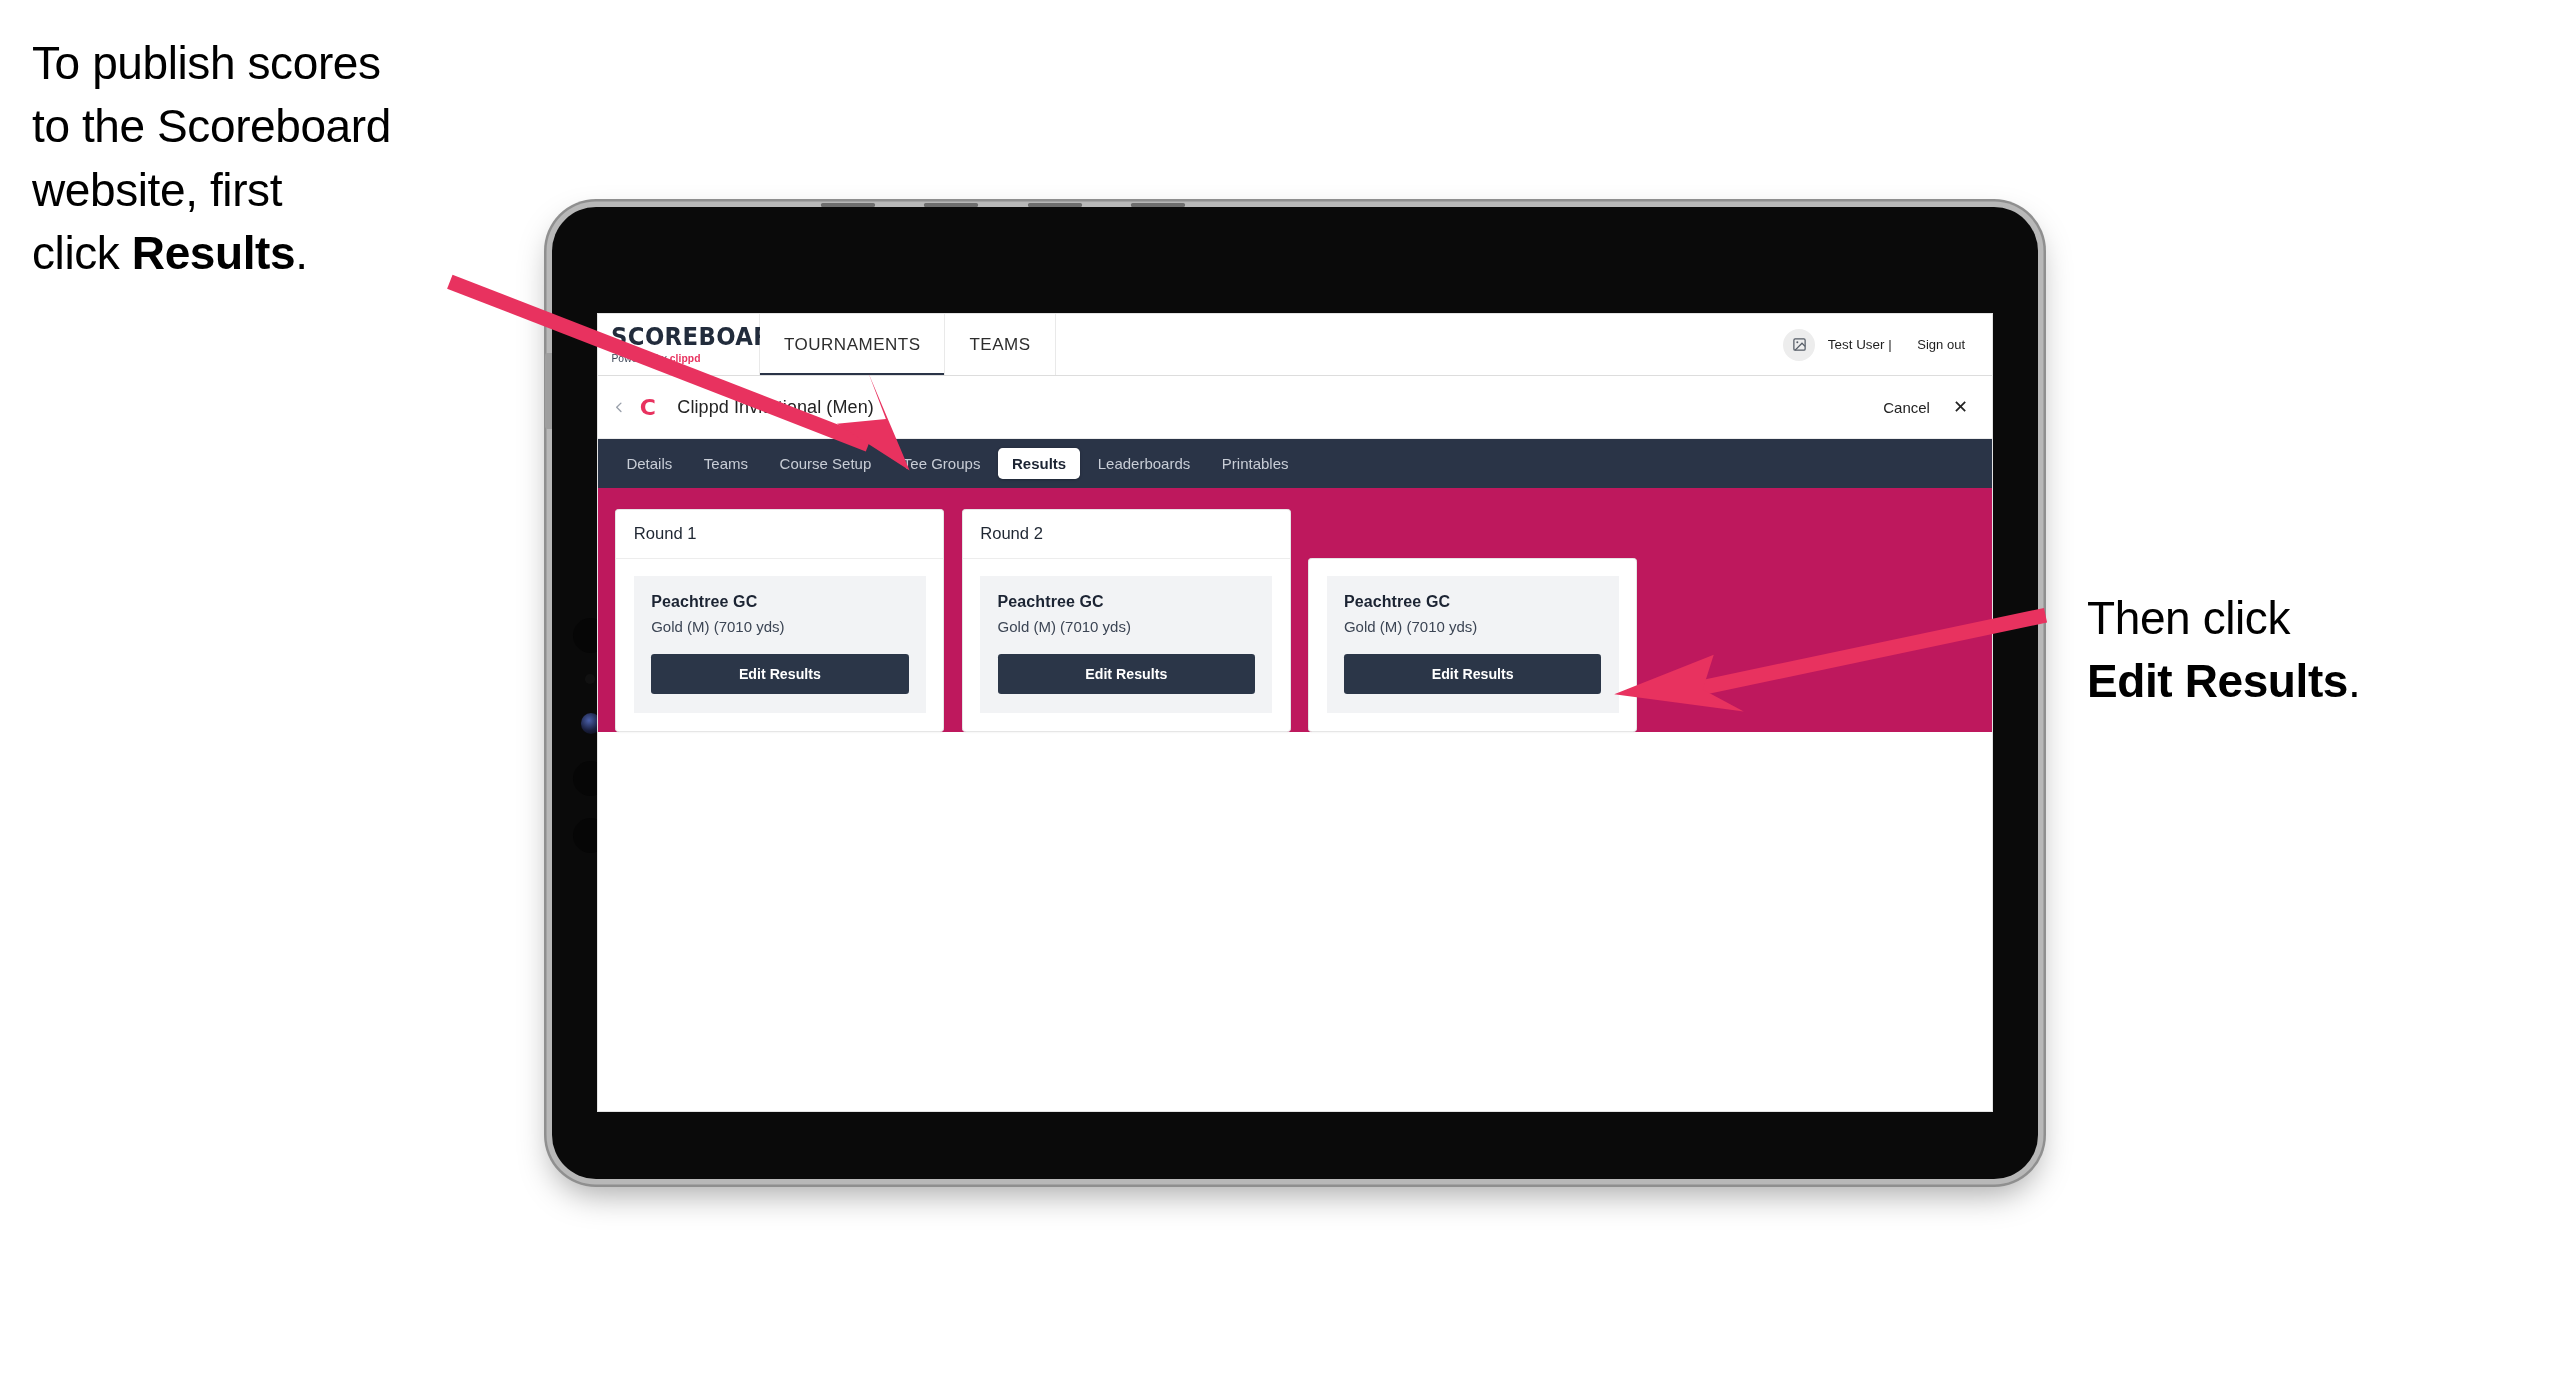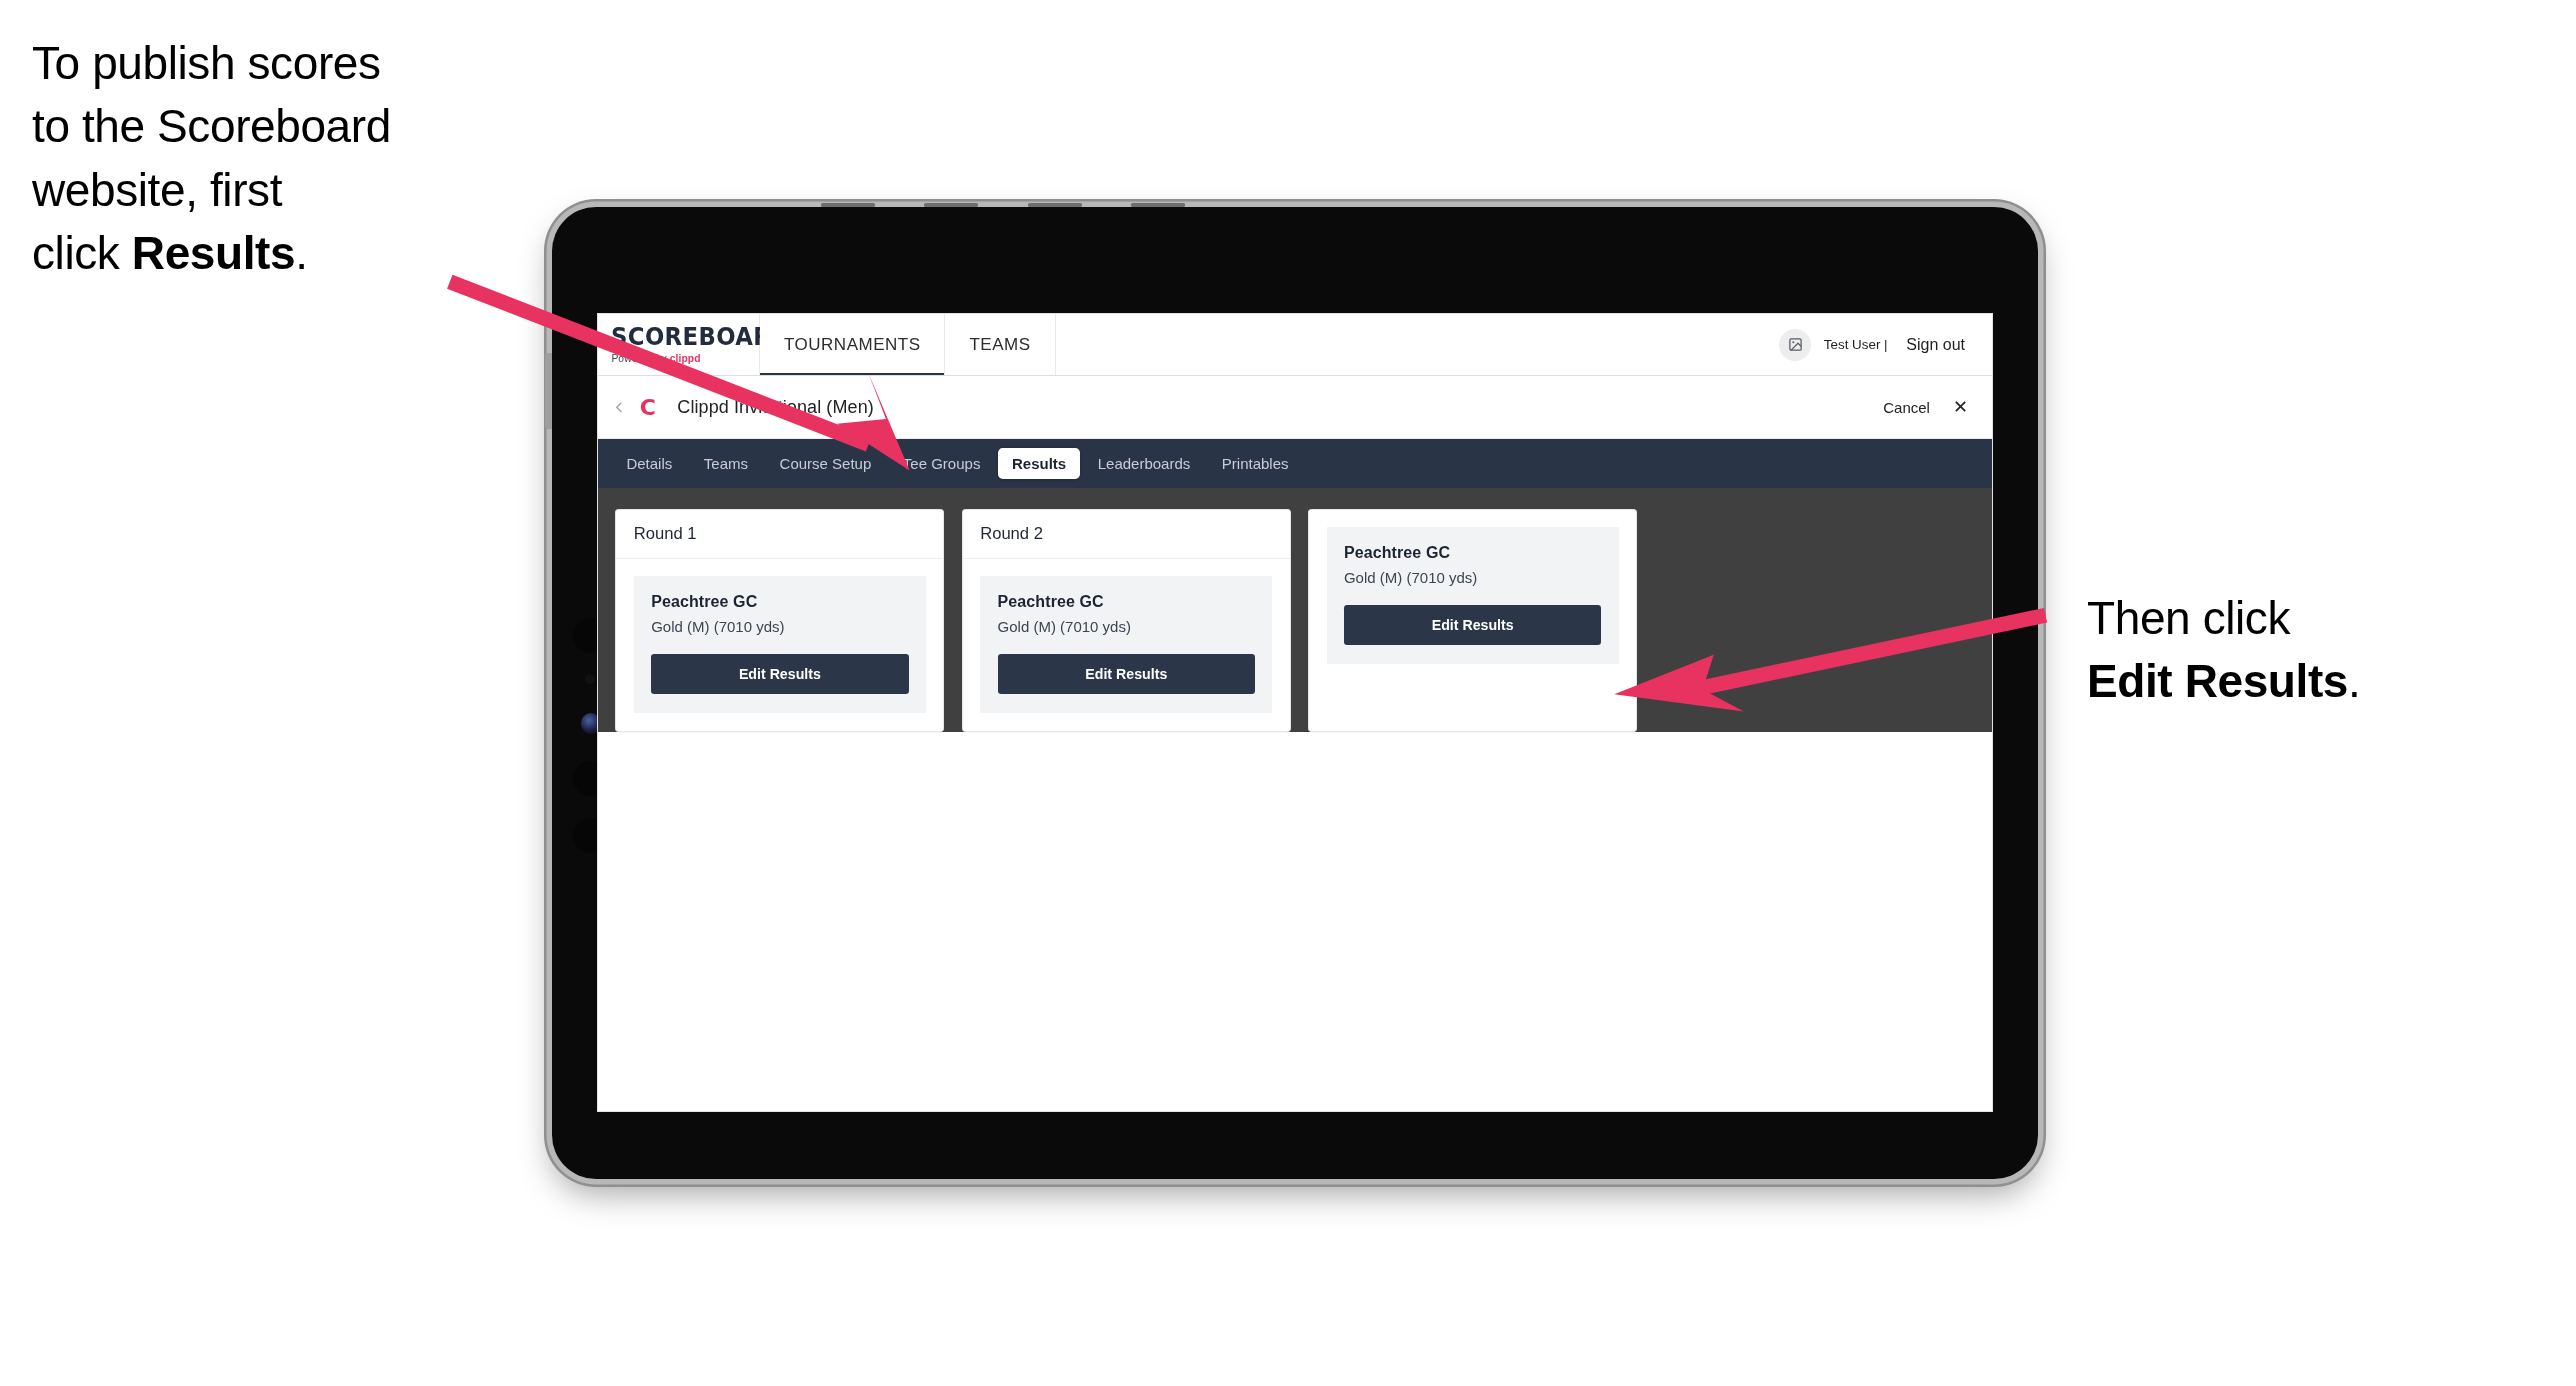--- a/index.html
+++ b/index.html
@@ -166,21 +166,21 @@
     color: #1f1f1f;
   }
   #avatar {
     width: 32px; height: 32px;
     border-radius: 50%;
     background: #ededed;
     display: flex; align-items: center; justify-content: center;
   }
   #avatar svg { display: block; }
   #user-name  { font-size: 13.4px; color: #1f1f1f; }
-  #signout-link { font-size: 16px; color: #1f1f1f; margin-left: 6px; }
+  #signout-link { font-size: 13px; color: #1f1f1f; margin-left: 13px; }
 
   
   #tournament-bar {
     height: 63px;
     background: #ffffff;
     border-bottom: 0.8px solid #ececec;
     display: flex;
     align-items: center;
     padding: 0 24px 0 11px;
   }
@@ -234,21 +234,22 @@
     color: #1c2433;
     font-weight: 700;
     box-shadow: 0 0.8px 2.4px rgba(0,0,0,0.25);
   }
 
   
   #rounds-area {
     display: flex;
     gap: 17.4px;
     padding: 20.6px 0 0 17.4px;
-    background: #404040;
+    background: #be185d;
+    align-items: flex-end;
   }
   .round-card {
     width: 329px;
     background: #ffffff;
     border: 0.8px solid #e6e6e6;
     border-radius: 3.2px;
     box-shadow: 0 0.8px 1.6px rgba(0,0,0,0.04);
     overflow: hidden;
   }
   .round-card-header {

